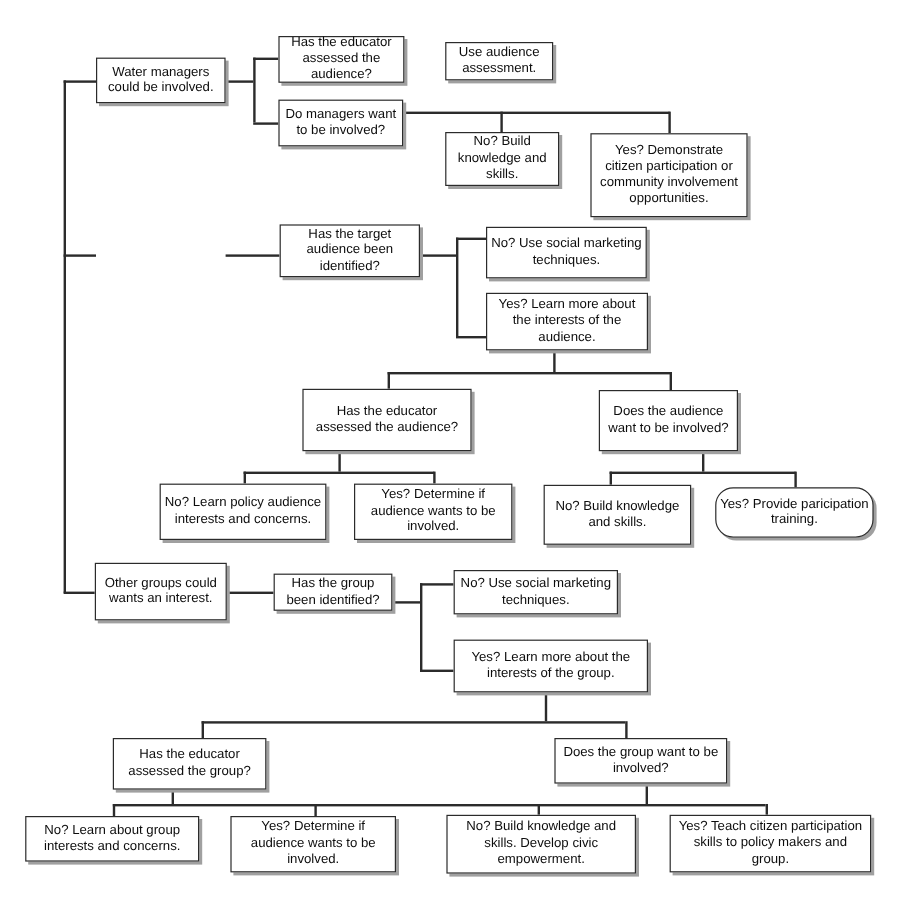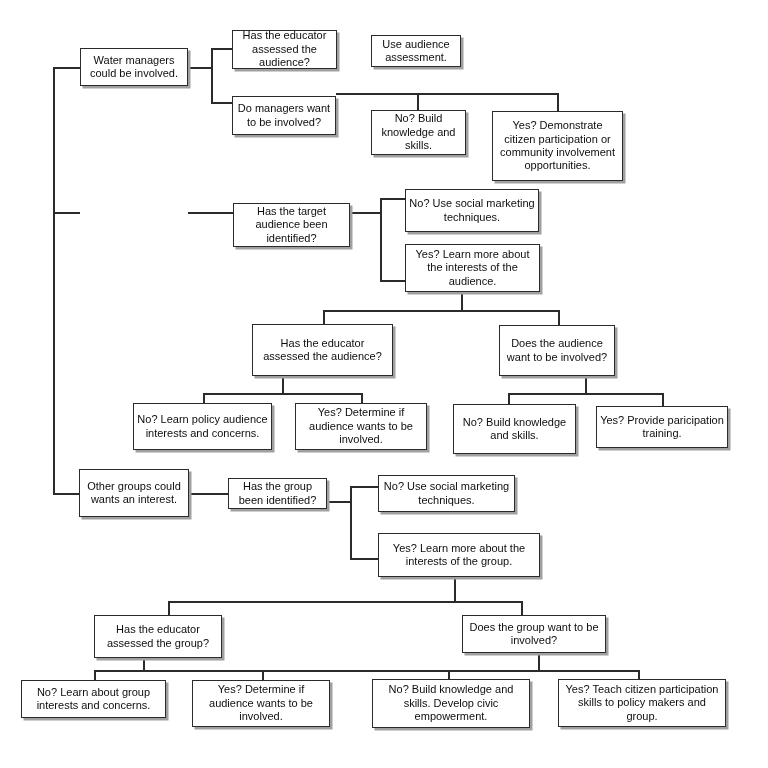--- a/index.html
+++ b/index.html
@@ -89,30 +89,30 @@
     <div class="seg v" style="left: 638px; top: 670px; height: 9px;"></div>
     <div class="node" style="left: 80px; top: 48px; width: 108px; height: 38px;">
       <span>Water managers could be involved.</span>
     </div>
     <div class="node" style="left: 232px; top: 30px; width: 105px; height: 39px;">
       <span>Has the educator assessed the audience?</span>
     </div>
     <div class="node" style="left: 371px; top: 35px; width: 90px; height: 32px;">
       <span>Use audience assessment.</span>
     </div>
-    <div class="node" style="left: 232px; top: 83px; width: 104px; height: 39px; margin-top: 13px;">
+    <div class="node" style="left: 232px; top: 83px; width: 104px; height: 39px;">
       <span>Do managers want to be involved?</span>
     </div>
     <div class="node" style="left: 371px; top: 110px; width: 95px; height: 45px;">
       <span>No? Build knowledge and skills.</span>
     </div>
     <div class="node" style="left: 492px; top: 111px; width: 131px; height: 70px;">
       <span>Yes? Demonstrate citizen participation or community involvement opportunities.</span>
     </div>
-    <div class="node" style="left: 233px; top: 187px; width: 117px; height: 44px; margin-top: 16px;">
+    <div class="node" style="left: 233px; top: 187px; width: 117px; height: 44px;">
       <span>Has the target audience been identified?</span>
     </div>
     <div class="node" style="left: 405px; top: 189px; width: 134px; height: 43px;">
       <span>No? Use social marketing techniques.</span>
     </div>
     <div class="node" style="left: 405px; top: 244px; width: 135px; height: 48px;">
       <span>Yes? Learn more about the interests of the audience.</span>
     </div>
     <div class="node" style="left: 252px; top: 324px; width: 141px; height: 52px;">
       <span>Has the educator assessed the audience?</span>
@@ -122,21 +122,21 @@
     </div>
     <div class="node" style="left: 133px; top: 403px; width: 139px; height: 47px;">
       <span>No? Learn policy audience interests and concerns.</span>
     </div>
     <div class="node" style="left: 295px; top: 403px; width: 132px; height: 47px;">
       <span>Yes? Determine if audience wants to be involved.</span>
     </div>
     <div class="node" style="left: 453px; top: 404px; width: 123px; height: 50px;">
       <span>No? Build knowledge and skills.</span>
     </div>
-    <div class="node" style="left: 596px; top: 406px; width: 132px; height: 42px;">
+    <div class="node" style="left: 596px; top: 406px; width: 132px; height: 42px; border-radius: 15px;">
       <span>Yes? Provide paricipation training.</span>
     </div>
     <div class="node" style="left: 79px; top: 469px; width: 110px; height: 48px;">
       <span>Other groups could wants an interest.</span>
     </div>
     <div class="node" style="left: 228px; top: 478px; width: 99px; height: 31px;">
       <span>Has the group been identified?</span>
     </div>
     <div class="node" style="left: 378px; top: 475px; width: 137px; height: 37px;">
       <span>No? Use social marketing techniques.</span>

